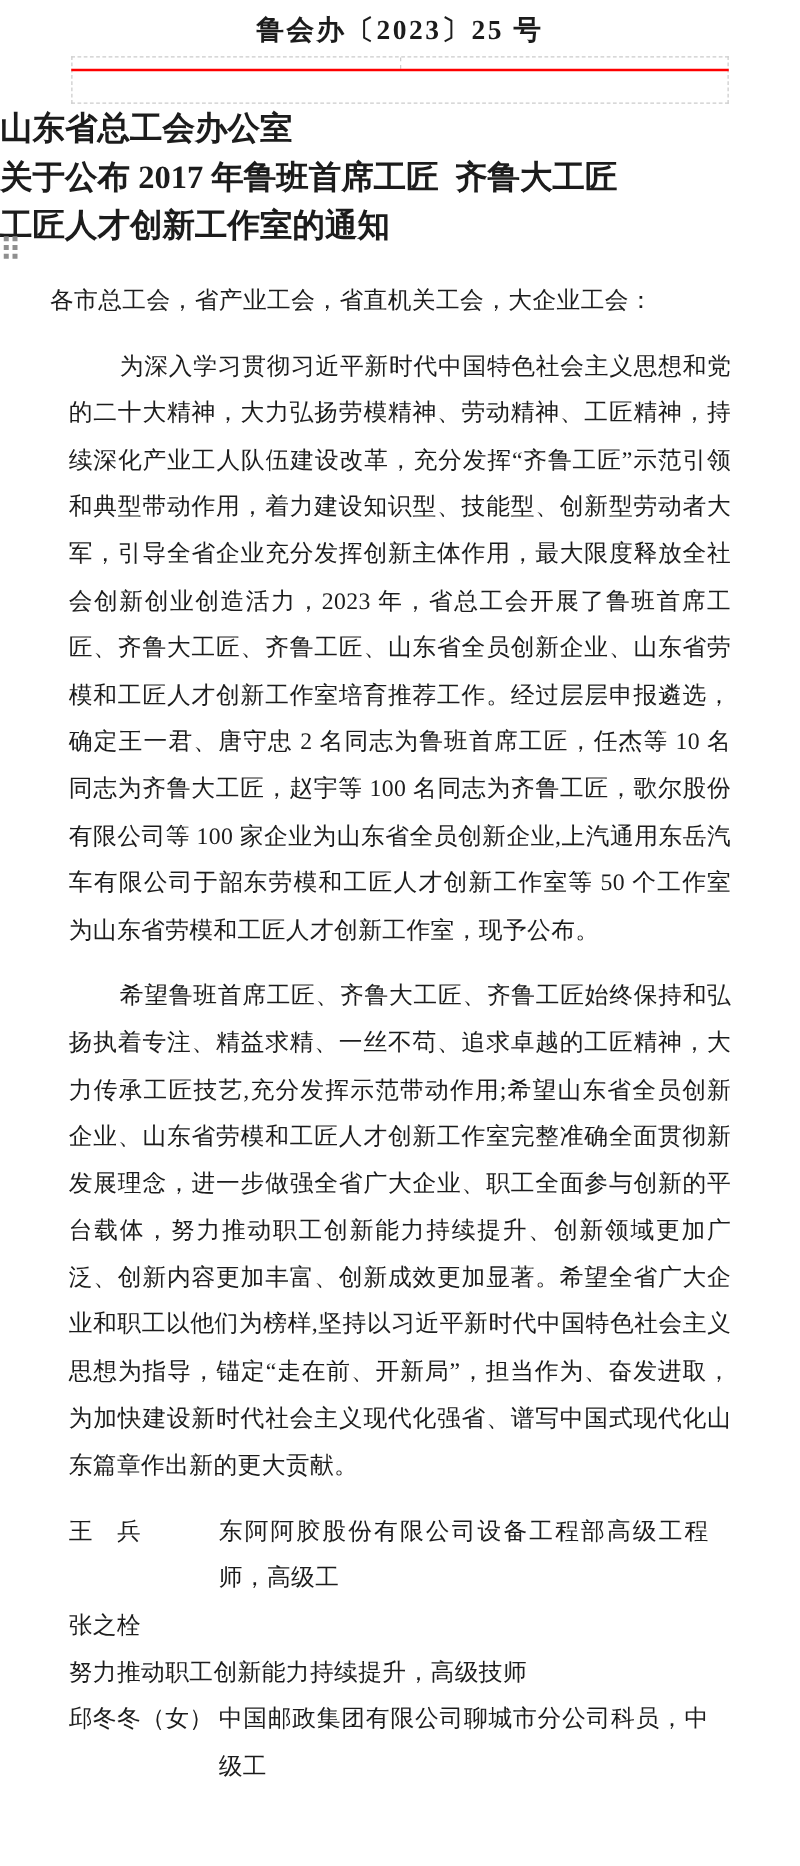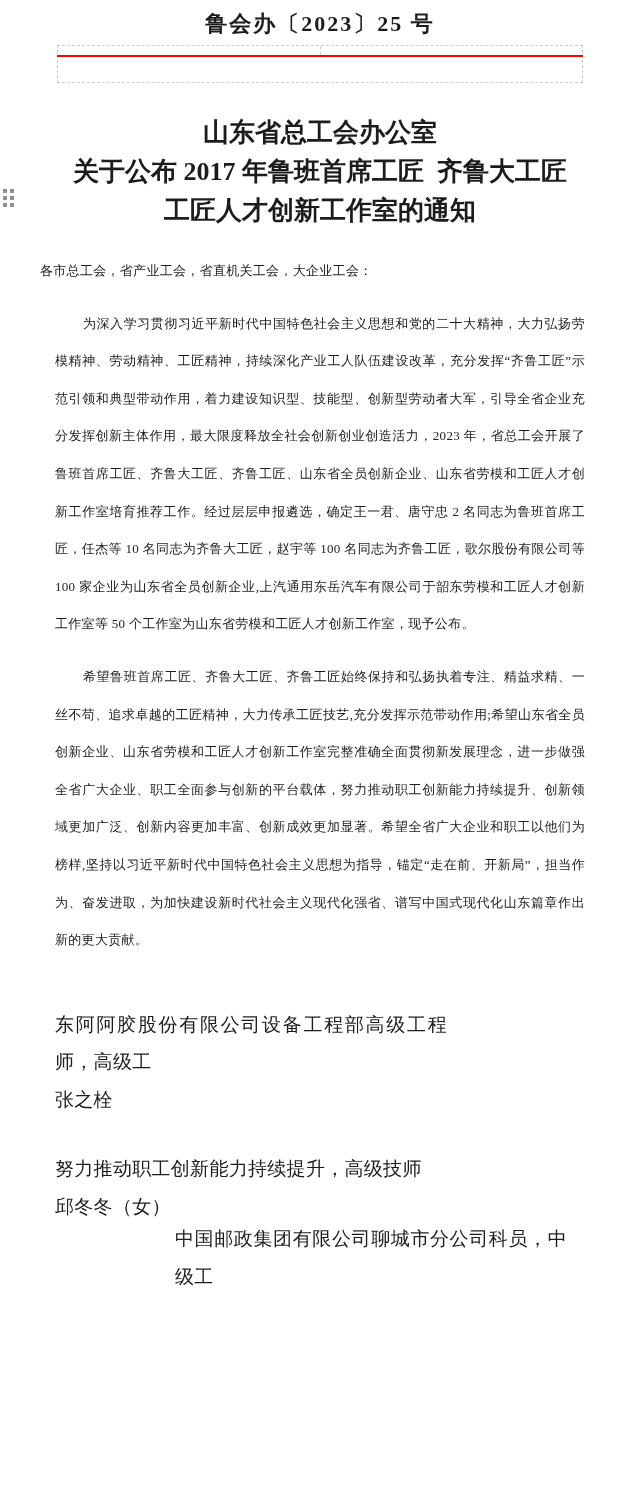--- a/index.html
+++ b/index.html
@@ -43,42 +43,42 @@
 
   
   .drag-handle {
     position:absolute; left:3px; top:189px;
     display:grid; grid-template-columns:4px 4px; grid-auto-rows:4px; gap:3px;
   }
   .drag-handle b { display:block; width:4px; height:4px; background:#8f8f8f; }
 
   
   .doc-title {
-    margin-top:30px; text-align:center;
+    
     font-weight:bold; font-size:26px; line-height:39px;
   }
   .title-line { display:block; white-space:pre-wrap; }
 
   
   .body-text {
     margin:22px 40px 0 40px;
-    font-size:13px; line-height:37.6px; letter-spacing:0.3px;
+    font-size:19px; line-height:37.6px; letter-spacing:0.3px;
     text-align:justify;
   }
   .salutation { margin:0; }
   .para { margin:15px; text-indent:2.15em; }
 
   
   .awardee-list {
     margin:13px 40px 0 40px;
     font-size:19px; line-height:37.6px; letter-spacing:0.3px;
   }
   .row { display:flex; padding-left:15px; }
   .row .name { width:120px; flex:none; white-space:nowrap; }
-  .row .desc { width:392px; flex:none; text-align:justify;margin-top:32px; }
+  .row .desc { width:392px; flex:none; text-align:justify; }
 </style>
 </head>
 <body>
 
 <div>
 
 
   <div class="doc-number">鲁会办〔2023〕25 号</div>
 
   <div class="sep-table">
@@ -103,20 +103,21 @@
 
   <div class="body-text">
     <p class="salutation">各市总工会，省产业工会，省直机关工会，大企业工会：</p>
     <p class="para">为深入学习贯彻习近平新时代中国特色社会主义思想和党的二十大精神，大力弘扬劳模精神、劳动精神、工匠精神，持续深化产业工人队伍建设改革，充分发挥“齐鲁工匠”示范引领和典型带动作用，着力建设知识型、技能型、创新型劳动者大军，引导全省企业充分发挥创新主体作用，最大限度释放全社会创新创业创造活力，2023 年，省总工会开展了鲁班首席工匠、齐鲁大工匠、齐鲁工匠、山东省全员创新企业、山东省劳模和工匠人才创新工作室培育推荐工作。经过层层申报遴选，确定王一君、唐守忠 2 名同志为鲁班首席工匠，任杰等 10 名同志为齐鲁大工匠，赵宇等 100 名同志为齐鲁工匠，歌尔股份有限公司等 100 家企业为山东省全员创新企业,上汽通用东岳汽车有限公司于韶东劳模和工匠人才创新工作室等 50 个工作室为山东省劳模和工匠人才创新工作室，现予公布。</p>
     <p class="para">希望鲁班首席工匠、齐鲁大工匠、齐鲁工匠始终保持和弘扬执着专注、精益求精、一丝不苟、追求卓越的工匠精神，大力传承工匠技艺,充分发挥示范带动作用;希望山东省全员创新企业、山东省劳模和工匠人才创新工作室完整准确全面贯彻新发展理念，进一步做强全省广大企业、职工全面参与创新的平台载体，努力推动职工创新能力持续提升、创新领域更加广泛、创新内容更加丰富、创新成效更加显著。希望全省广大企业和职工以他们为榜样,坚持以习近平新时代中国特色社会主义思想为指导，锚定“走在前、开新局”，担当作为、奋发进取，为加快建设新时代社会主义现代化强省、谱写中国式现代化山东篇章作出新的更大贡献。</p>
   </div>
 
   <div class="awardee-list">
 
     <div class="row">
+      <span class="name">王　兵</span>
       <span class="desc">东阿阿胶股份有限公司设备工程部高级工程师，高级工</span>
     </div>
 
     <div class="row">
       <span class="name">张之栓</span>
     </div>
 
     <div class="row">
       <span class="desc">努力推动职工创新能力持续提升，高级技师</span>
     </div>

